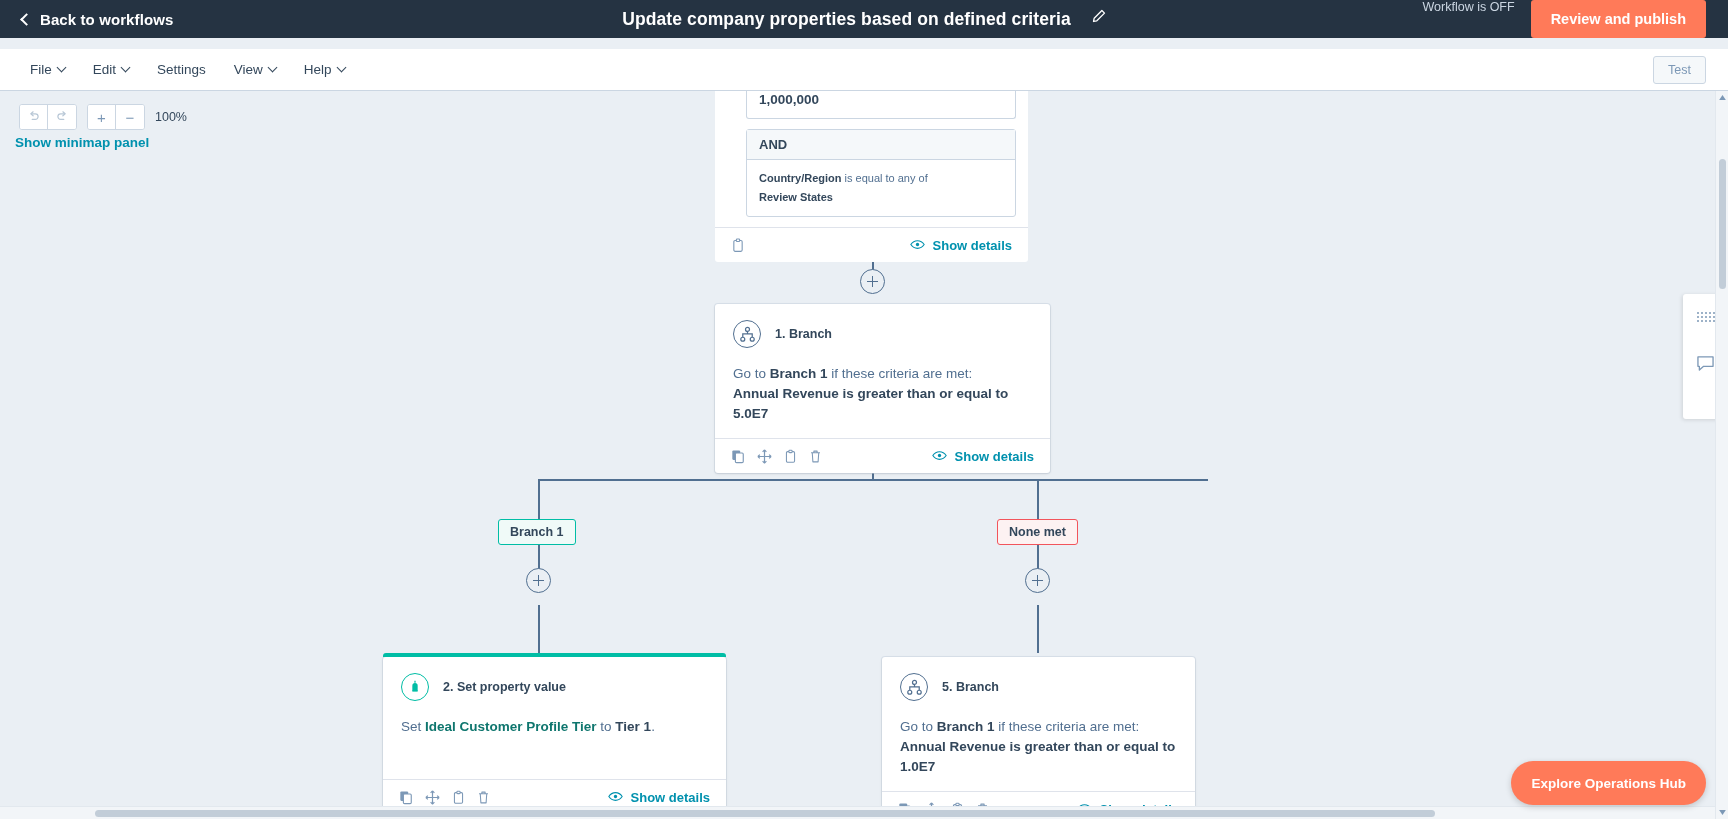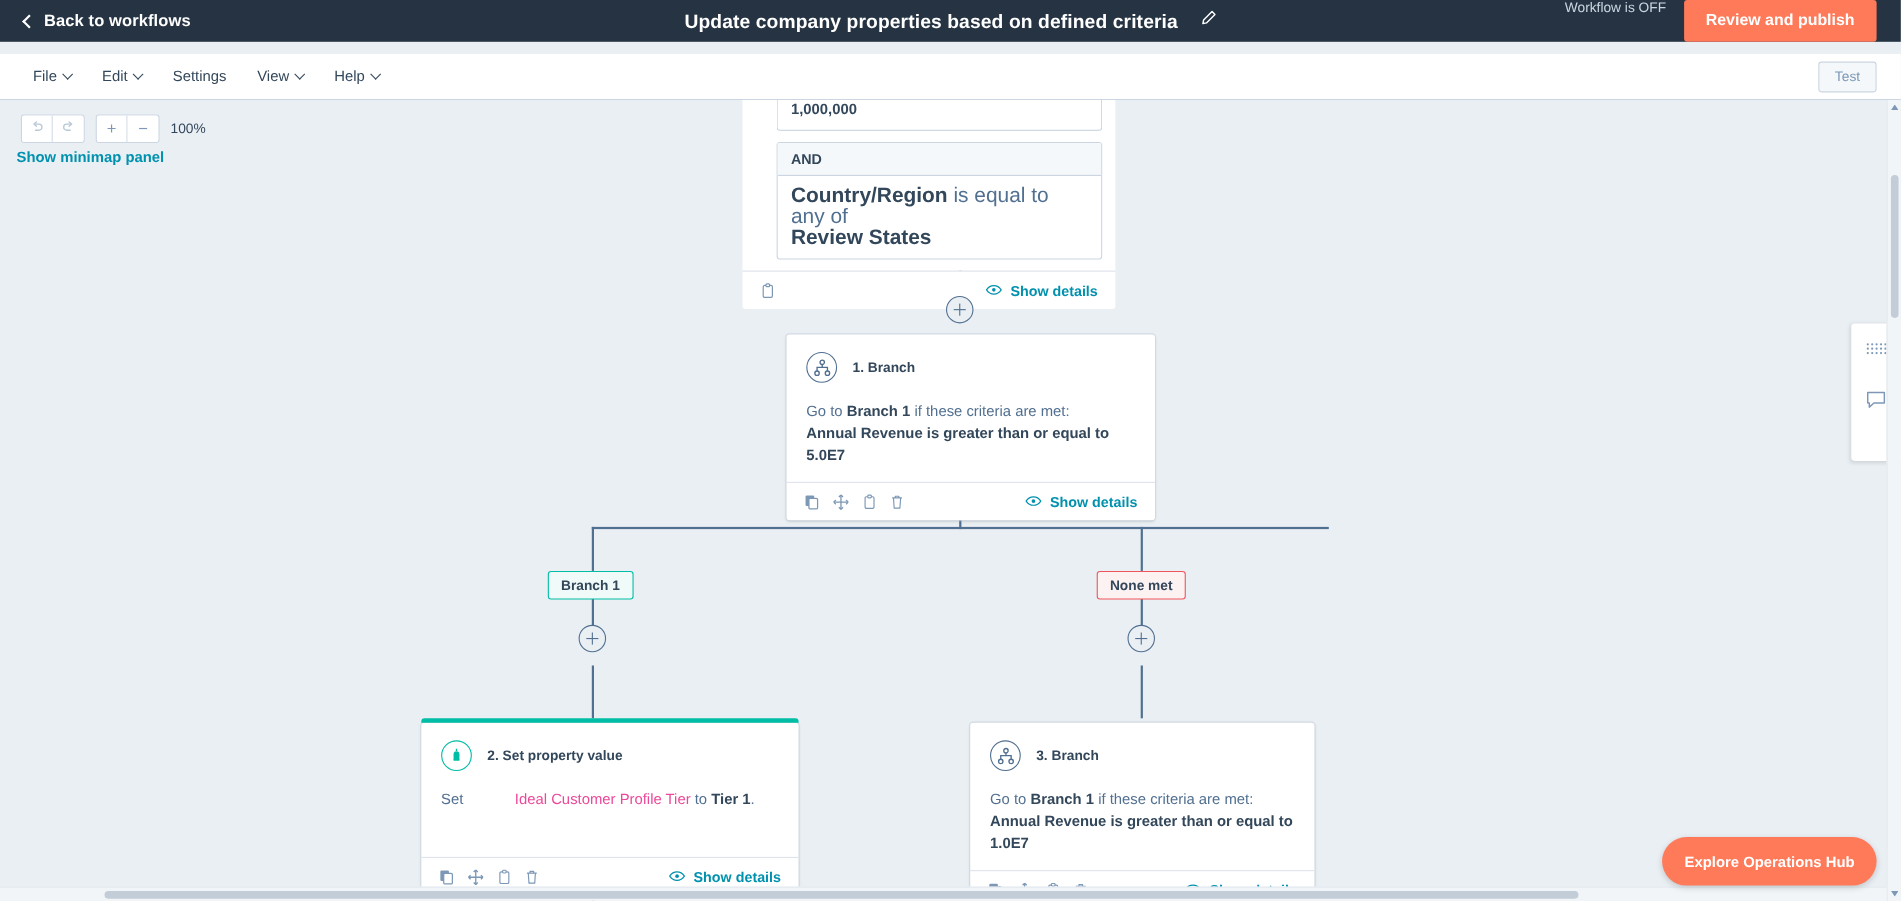--- a/index.html
+++ b/index.html
@@ -144,21 +144,21 @@
     display: flex; align-items: center; justify-content: center;
     flex: 0 0 auto;
   }
   .node-icon.green { border-color: #00bda5; }
   .node-label { font-size: 12.5px; font-weight: bold; color: #33475b; }
   .node-text {
     margin-top: 16px;
     font-size: 13.5px; line-height: 20px; color: #516f90;
   }
   .node-text b { color: #33475b; font-weight: bold; }
-  .node-text .link { color: #ec4899; font-weight: normal; margin-left: 43px; }
+  .node-text .link { color: #0f766e; font-weight: bold; }
   .node-foot {
     border-top: 1px solid #dfe3eb;
     height: 35px;
     display: flex; align-items: center;
     padding: 0 16px;
   }
   .foot-icons { display: flex; align-items: center; gap: 12px; }
   .ic { cursor: pointer; display: flex; align-items: center; }
   .show-details {
     margin-left: auto;
@@ -260,21 +260,21 @@
     background: #fff; padding: 9px 12px;
     font-size: 13.5px; color: #516f90; line-height: 19px;
   }
   .crit-box b { color: #33475b; }
   .crit-box.clipped { border-radius: 0 0 3px 3px; border-top: none; padding-top: 2px; }
   .and-box { margin-top: 10px; border: 1px solid #cbd6e2; border-radius: 3px; background:#fff; }
   .and-head {
     background: #f5f8fa; border-bottom: 1px solid #cbd6e2;
     padding: 7px 12px; font-size: 13px; font-weight: bold; color: #33475b;
   }
-  .and-body { padding: 9px 12px; font-size: 19px; color: #516f90; line-height: 19px; }
+  .and-body { padding: 9px 12px; font-size: 11px; color: #516f90; line-height: 19px; }
   .and-body b { color: #33475b; }
 </style>
 </head>
 <body>
 
 <div class="topbar">
   <div class="back-link">
     <span class="chev-left"></span>
     <span>Back to workflows</span>
   </div>
@@ -353,21 +353,21 @@
   <div class="conn" style="left:538px; top:388px; width:670px; height:2px;"></div>
   <div class="conn" style="left:538px; top:388px; width:2px; height:40px;"></div>
   <div class="conn" style="left:1037px; top:388px; width:2px; height:40px;"></div>
   <div class="conn" style="left:538px; top:452px; width:2px; height:33px;"></div>
   <div class="conn" style="left:1037px; top:452px; width:2px; height:33px;"></div>
   <div class="conn" style="left:538px; top:514px; width:2px; height:48px;"></div>
   <div class="conn" style="left:1037px; top:514px; width:2px; height:48px;"></div>
   <div class="conn" style="left:538px; top:678px; width:2px; height:50px;"></div>
   <div class="conn" style="left:1037px; top:678px; width:2px; height:40px;"></div>
 
-  <div class="crit-card" style="left:675px; top:-10px; width:339px;">
+  <div class="crit-card" style="left:715px; top:-10px; width:313px;">
     <div class="crit-inner">
       <div class="crit-rail"></div>
       <div class="crit-col">
         <div class="crit-box clipped" style="height:38px; display:flex; align-items:flex-end;">
           <b>1,000,000</b>
         </div>
         <div class="and-box">
           <div class="and-head">AND</div>
           <div class="and-body">
             <b>Country/Region</b><span> is equal to any of </span><br>
@@ -523,21 +523,21 @@
     <div class="node-body">
       <div class="node-head">
         <span class="node-icon">
           <svg width="17" height="17" viewBox="0 0 18 18">
             <circle cx="9" cy="3.6" r="2.1" fill="none" stroke="#516f90" stroke-width="1.3"></circle>
             <circle cx="4" cy="14" r="2.1" fill="none" stroke="#516f90" stroke-width="1.3"></circle>
             <circle cx="14" cy="14" r="2.1" fill="none" stroke="#516f90" stroke-width="1.3"></circle>
             <path d="M9 5.8v2.6M4 11.9V8.4h10v3.5" fill="none" stroke="#516f90" stroke-width="1.3"></path>
           </svg>
         </span>
-        <span class="node-label">3. Branch</span>
+        <span class="node-label">5. Branch</span>
       </div>
       <div class="node-text">
         <span>Go to </span><b>Branch 1</b><span> if these criteria are met:</span><br>
         <b>Annual Revenue is greater than or equal to</b><br>
         <b>1.0E7</b>
       </div>
     </div>
     <div class="node-foot">
       <div class="foot-icons">
         <span class="ic">

